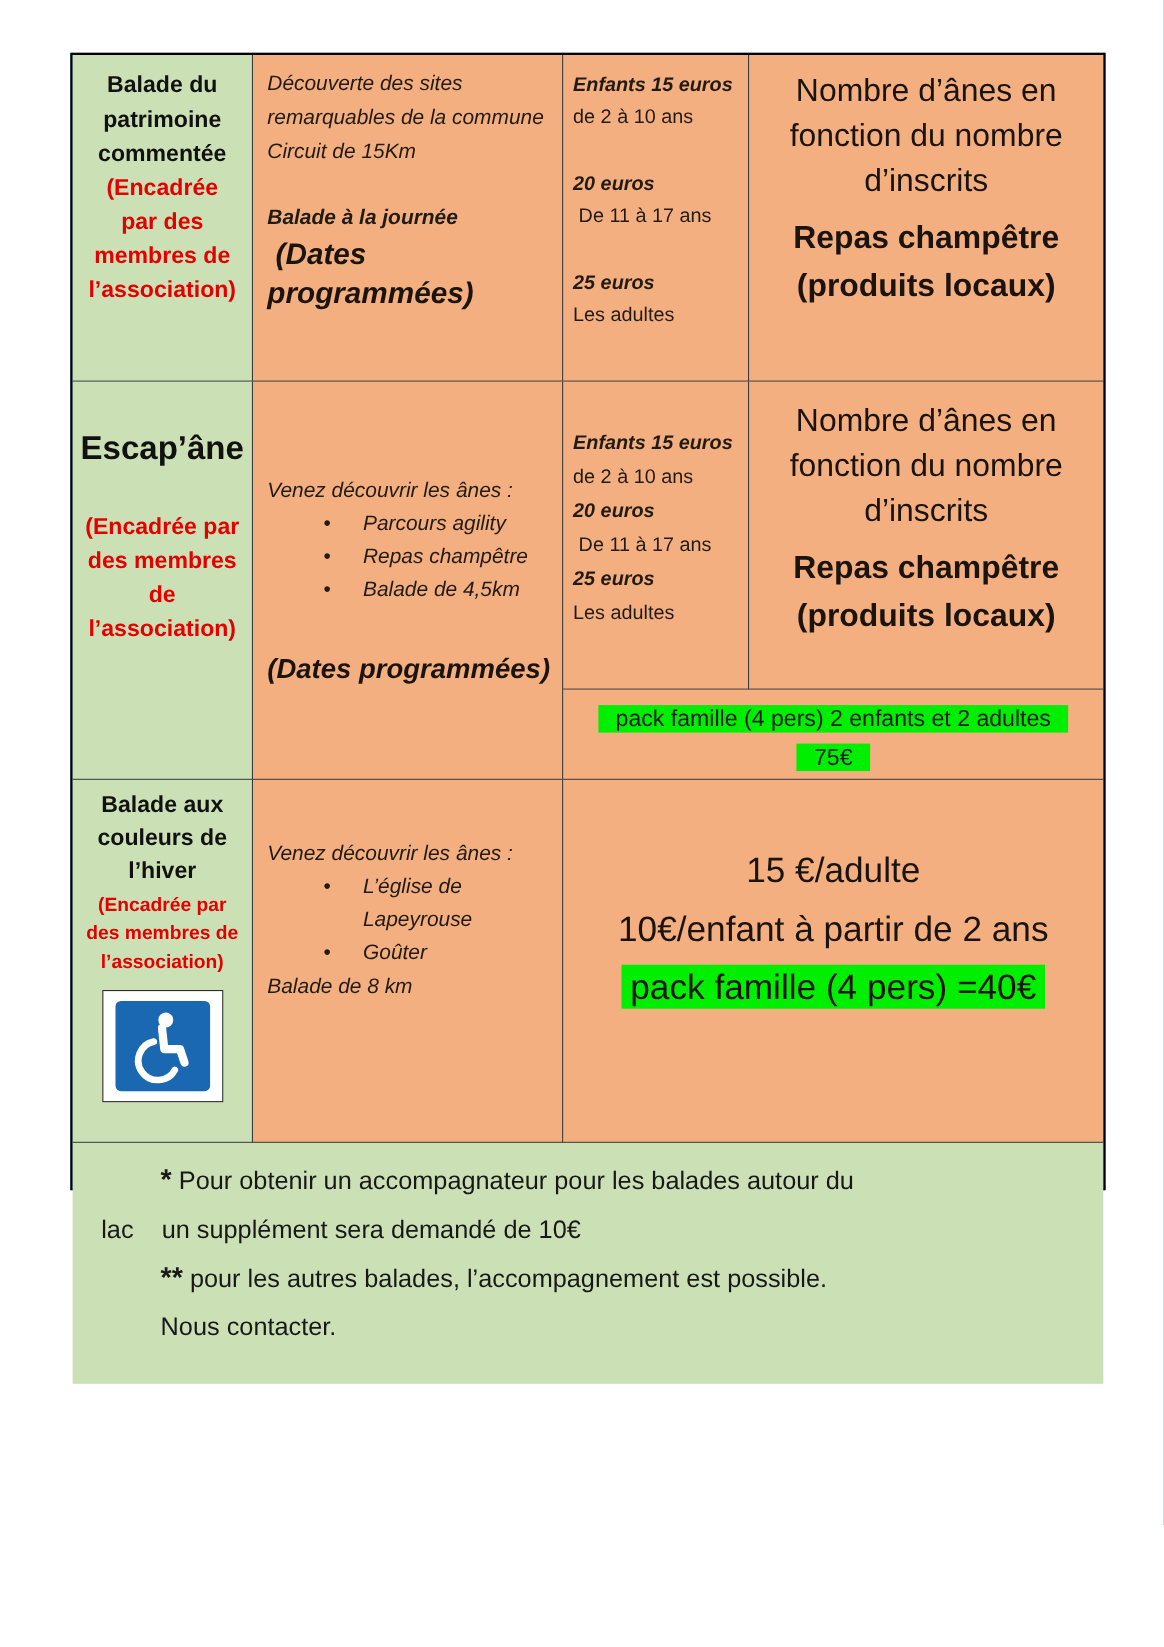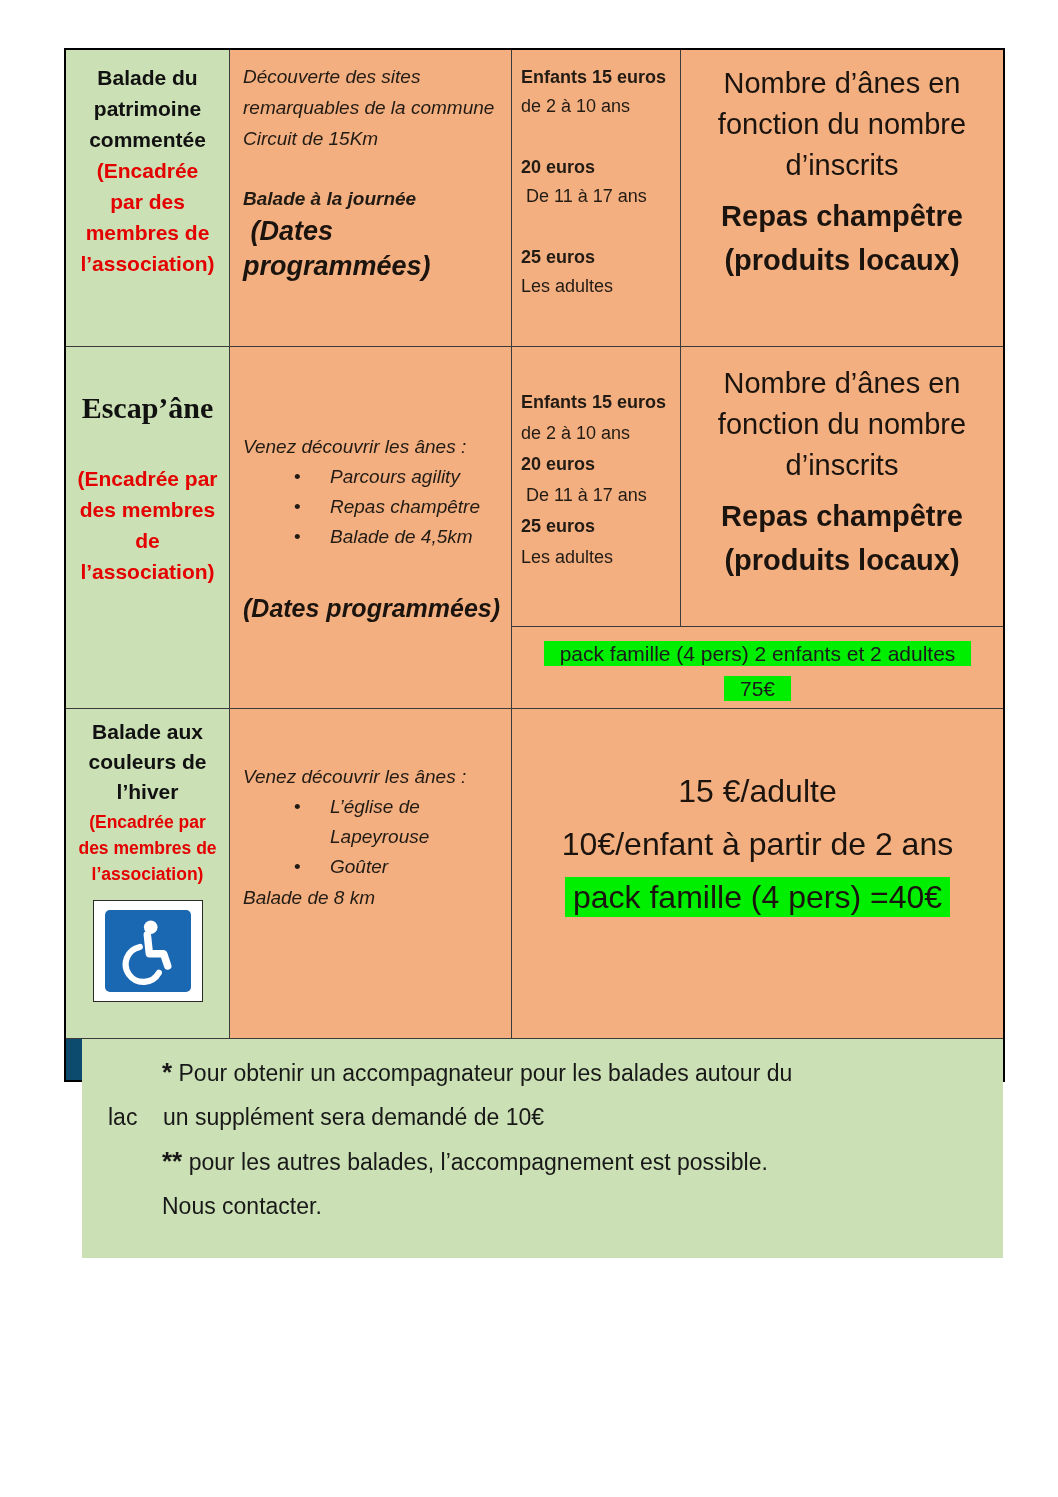--- a/index.html
+++ b/index.html
@@ -36,29 +36,29 @@
   .c-r3c2 { grid-area:4/2/5/3; }
   .c-r3c34{ grid-area:4/3/5/5; border-right:none; }
   .c-foot { grid-area:5/1/6/5; border-right:none; border-bottom:none; }
 
   
   .c-r1c1 { padding-top:12px; text-align:center; }
   .act-title { font-weight:bold; font-size:21px; line-height:31px; color:#111; white-space:pre-wrap; }
   .act-sup   { font-weight:bold; font-size:21px; line-height:31px; color:#e40000; white-space:pre-wrap; }
   .c-r1c1 .act-sup { }
   .c-r2c1 { padding-top:44px; text-align:center; }
-  .escap-title { font-weight:bold; font-size:30px; color:#111;font-family:Liberation Serif, serif; }
+  .escap-title { font-weight:bold; font-size:30px; color:#111; }
   .c-r2c1 .act-sup { margin-top:38px; }
   .c-r3c1 { padding-top:8px; text-align:center; }
   .c-r3c1 .act-title { line-height:30px; }
   .c-r3c1 .act-sup { font-size:17.5px; line-height:26px; margin-top:2px; }
 
   
   .desc { font-style:italic; font-size:19px; line-height:31px; white-space:pre-wrap; color:#221b14; }
-  .bold { font-weight:bold; }
+  .bold { font-weight:bold;font-style:italic; }
   .c-r1c2 { padding:11px 10px 0 13px; }
   .c-r1c2 .day-trip { margin-top:29px; }
   .dates-lg { font-weight:bold; font-style:italic; font-size:27px; line-height:35px; white-space:pre-wrap; color:#1b140e; }
   .c-r2c2 { padding:84px 10px 0 13px; }
   .dates-md { font-weight:bold; font-style:italic; font-size:25px; margin-top:42px; color:#1b140e; }
   .c-r3c2 { padding:52px 10px 0 13px; }
   .bullets { list-style:none; margin-left:51px; }
   .bullets li { position:relative; padding-left:36px; font-style:italic; font-size:19px; line-height:30px; color:#221b14; }
   .bullets li::before { content:"•"; position:absolute; left:0; top:0; font-style:normal; }
 
@@ -86,21 +86,21 @@
   .bigprice { font-size:32px; line-height:53px; color:#1b140e; }
   .hl-big { padding:2px 8px; }
 
   
   .wc-frame { width:110px; height:102px; background:#fff; border:1px solid #2b2b2b;
               margin:13px auto 0; display:flex; align-items:center; justify-content:center; }
   .wc-blue { width:86px; height:82px; background:#1a67b2; border-radius:5px;
              display:flex; align-items:center; justify-content:center; }
 
   
-  .c-foot { padding:11px 20px 0 26px;margin-left:16px; }
+  .c-foot { padding:11px 20px 0 26px; }
   .fline { font-size:23px; line-height:44px; white-space:pre-wrap; color:#181818; }
   .findent { padding-left:54px; }
   .star { font-weight:bold; font-size:26px; }
 </style>
 </head>
 <body>
 
 <div class="activity-table">
 
   <div class="cell green c-r1c1">

